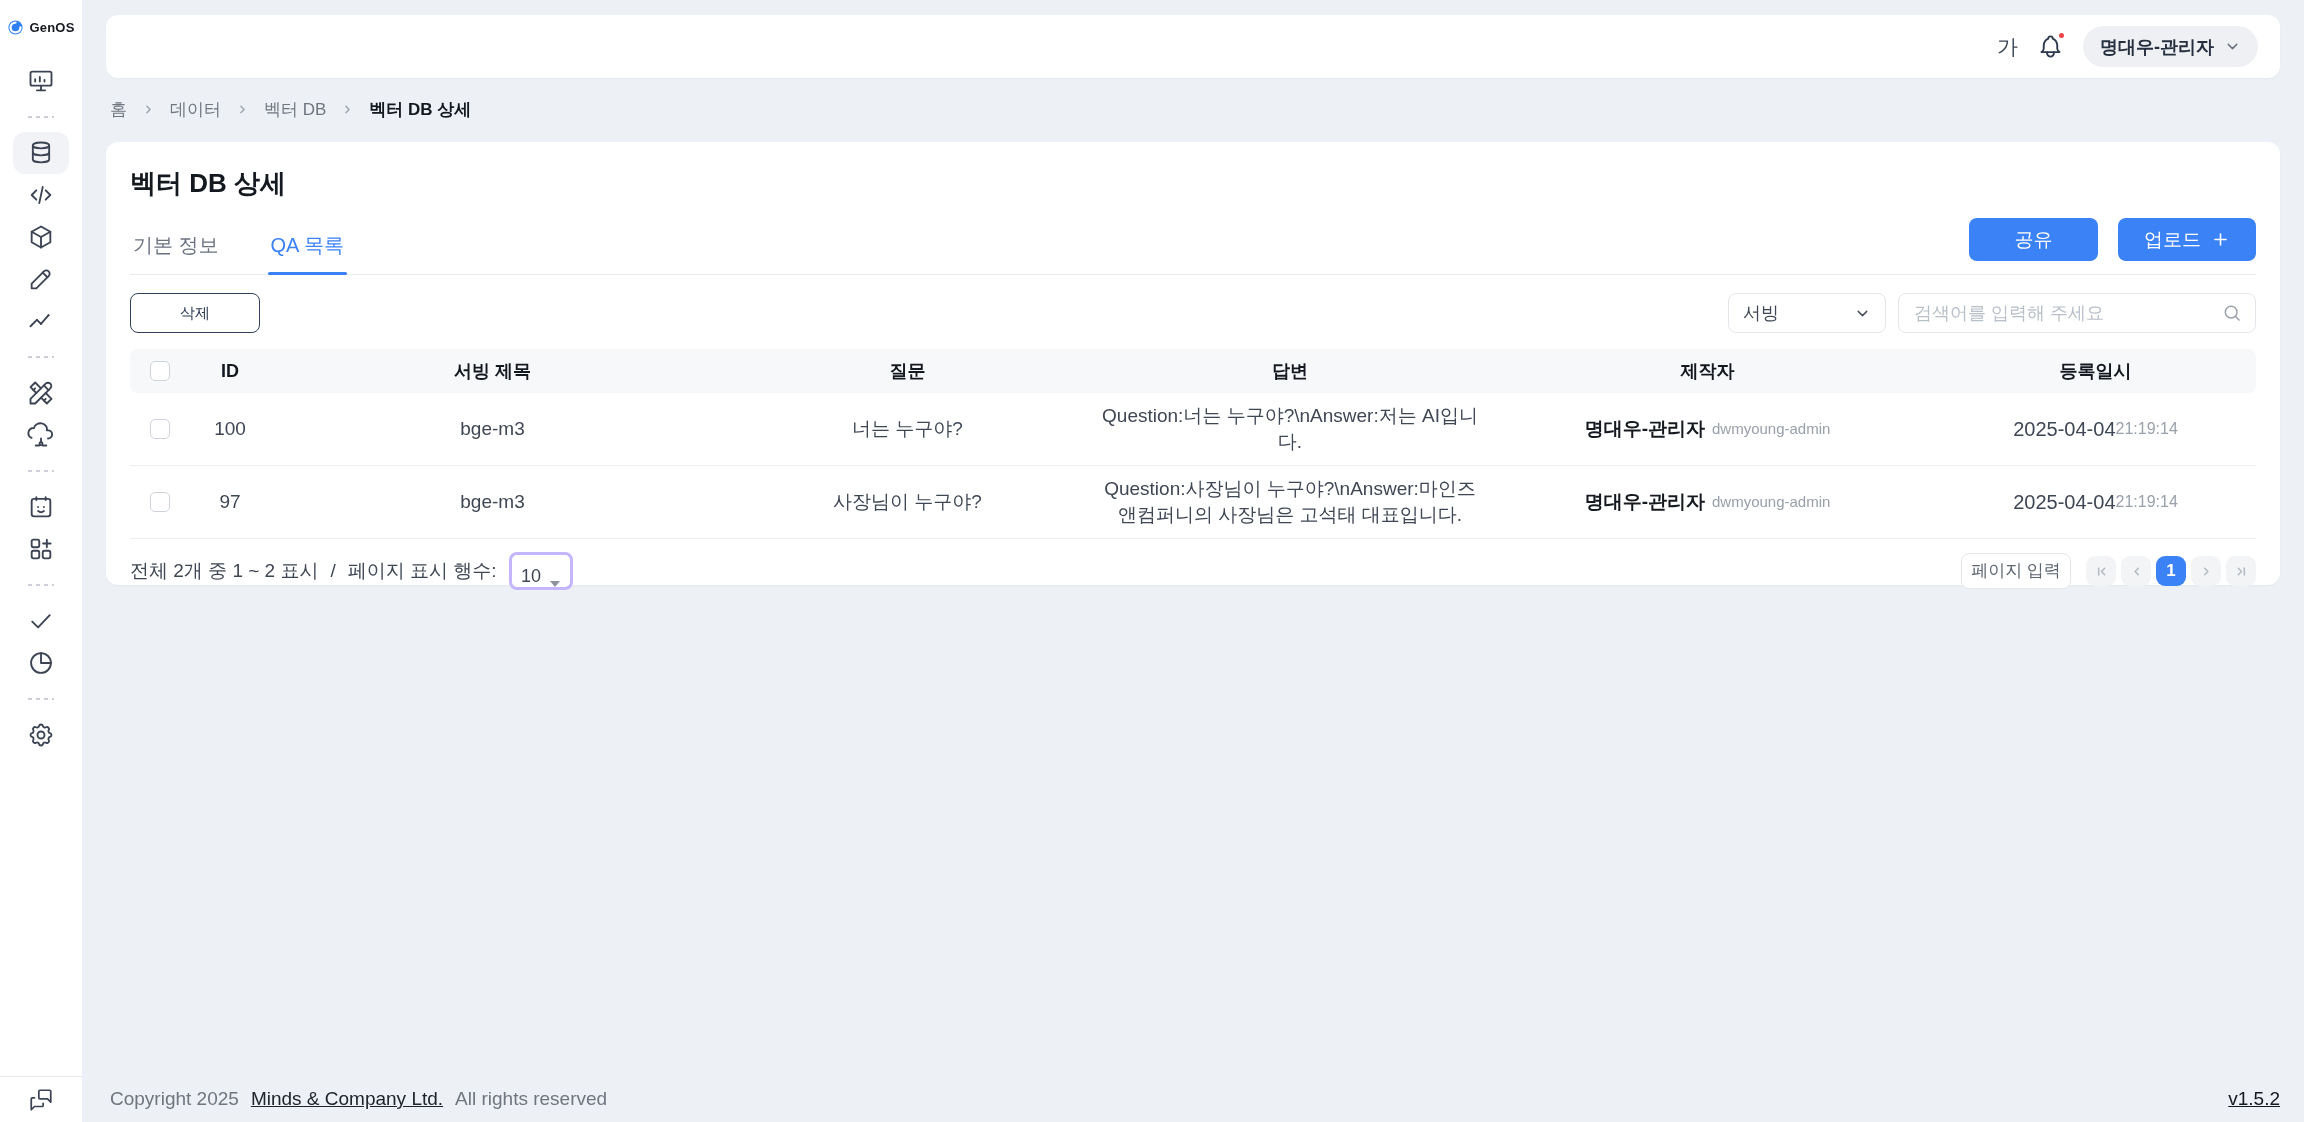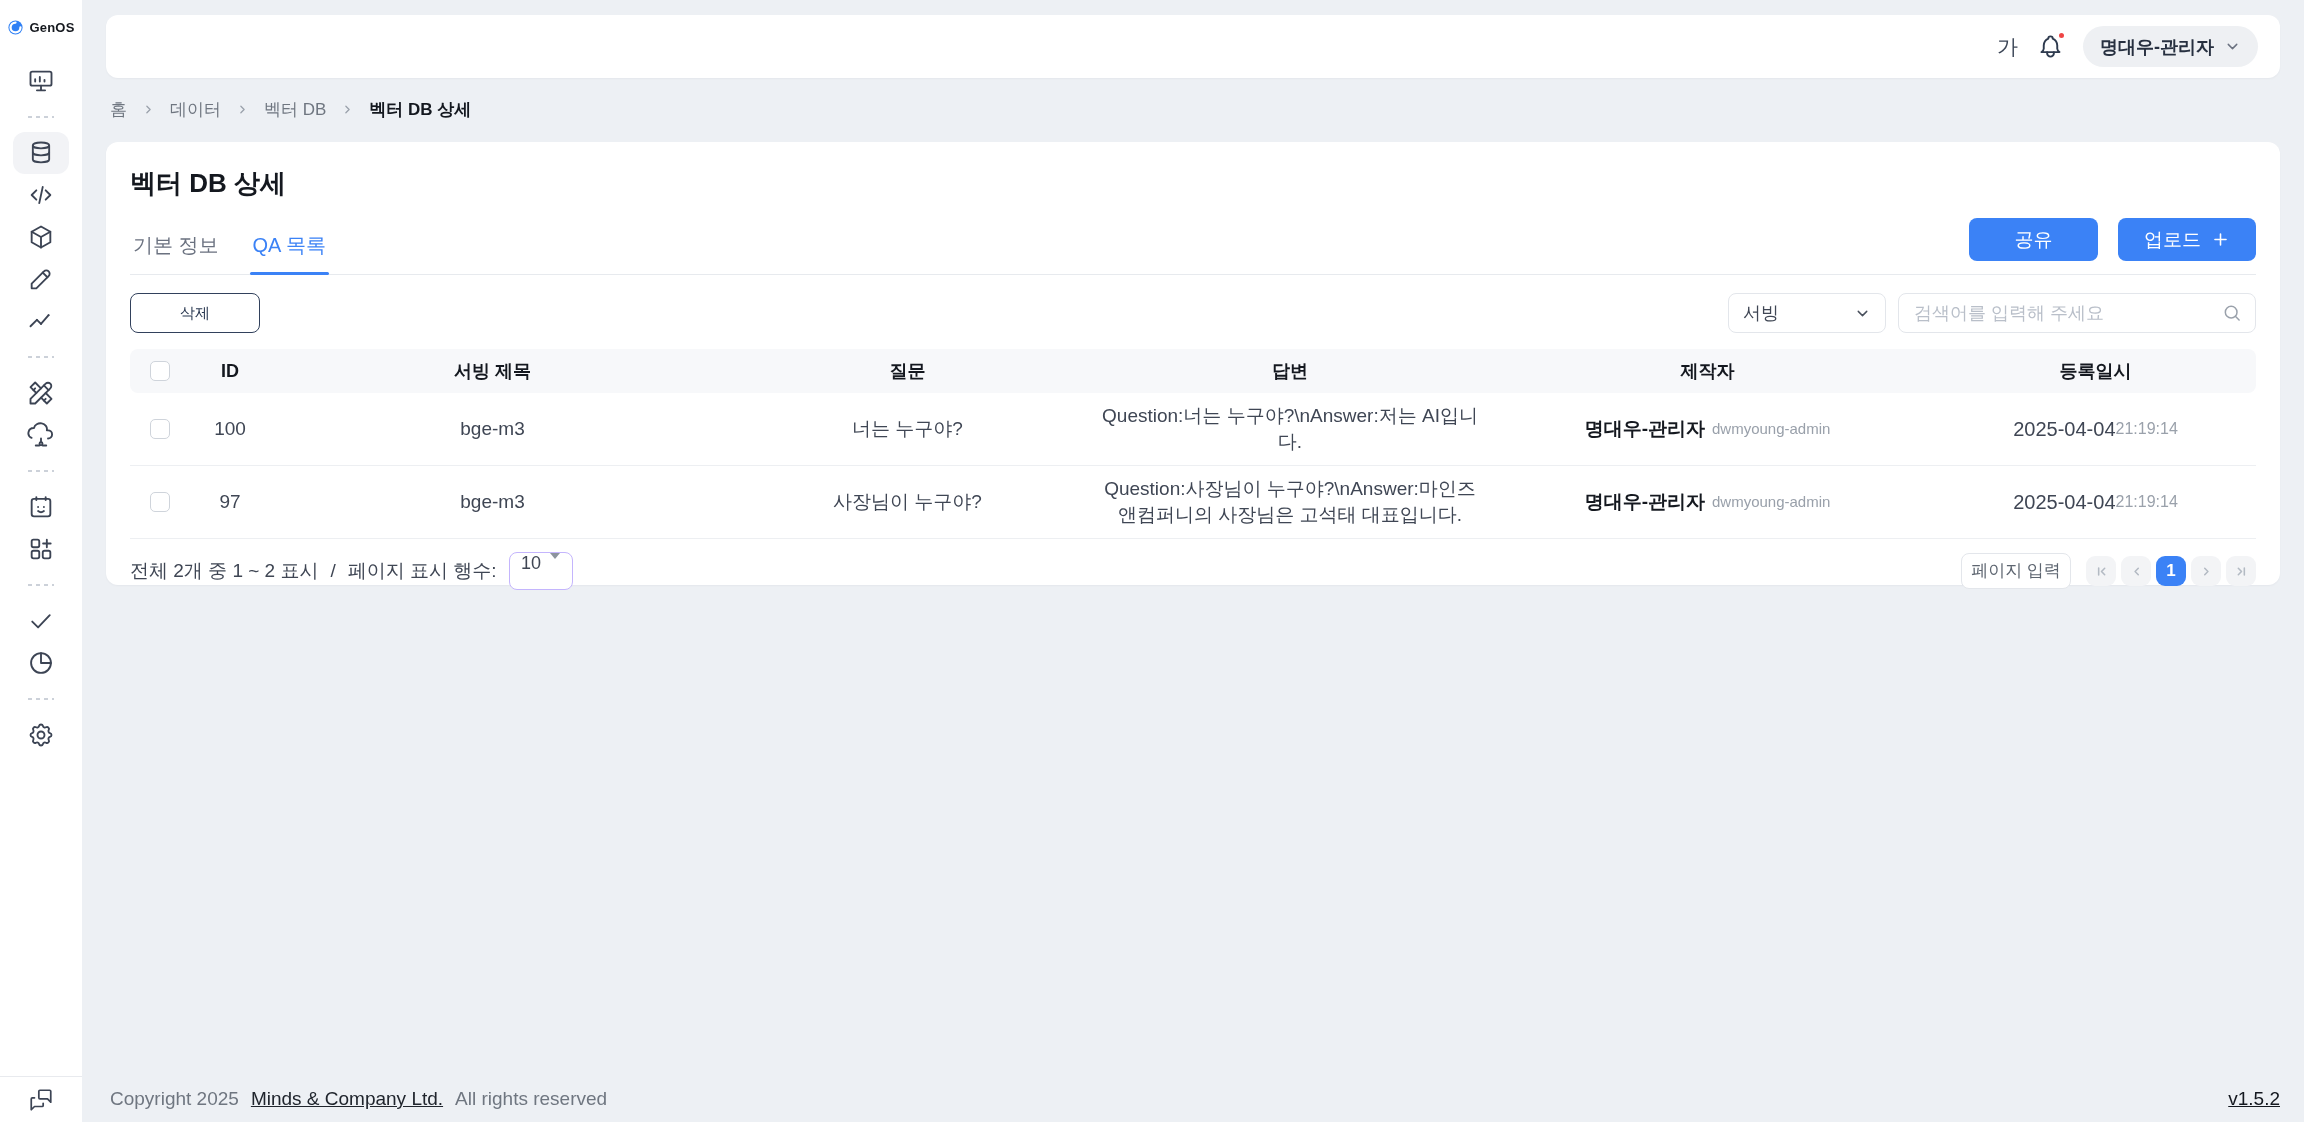--- a/index.html
+++ b/index.html
@@ -46,21 +46,21 @@
   .crumb-sep { color:#9aa1ab; }
   .crumb-sep svg { width:13px; height:13px; stroke-width:2.4; }
   .crumb.current { color:#14181f; font-weight:700; }
 
   .card { margin:21px 24px 0; height:443px; background:#fff; border-radius:12px; padding:0 24px;
     box-shadow:0 1px 2px rgba(16,24,40,.04); }
 
   .page-title { padding-top:24px; font-size:26px; font-weight:700; color:#14181f; }
 
   .tabs-row { display:flex; justify-content:space-between; align-items:flex-end; border-bottom:1px solid #e7eaee; margin-top:16px; }
-  .tabs { display:flex; gap:28px; }
+  .tabs { display:flex; gap:46px; }
   .tab { position:relative; font-size:20px; color:#6b7280; padding:0 3px 15px; }
   .tab.active { color:#3b82f6; }
   .tab.active::after { content:""; position:absolute; left:0; right:0; bottom:-1px; height:3px; background:#3b82f6; border-radius:2px; }
   .actions { display:flex; gap:20px; padding-bottom:13px; }
   .btn-primary { height:43px; min-width:129px; background:#3b82f6; color:#fff; border:none; border-radius:8px;
     font-size:19px; font-family:inherit; display:flex; align-items:center; justify-content:center; gap:10px; padding:0 26px; }
   .btn-primary svg { width:19px; height:19px; stroke-width:2; }
 
   .toolbar { margin-top:18px; display:flex; justify-content:space-between; align-items:center; }
   .btn-outline { width:130px; height:40px; background:#fff; border:1px solid #32415c; border-radius:8px;
@@ -85,22 +85,22 @@
   .col-q { width:385px; } .col-a { width:380px; } .col-creator { flex:1; } .col-date { width:321px; }
   .checkbox { width:20px; height:20px; border:1.5px solid #cfd4db; border-radius:5px; background:#fff; }
   .answer { word-break:break-all; }
   .creator-name { font-weight:700; color:#14181f; }
   .creator-id { font-size:15px; color:#99a0aa; margin-left:7px; }
   .date-main { font-size:20px; color:#3f4654; }
   .date-time { font-size:16px; color:#9aa1ab; }
 
   .pager-row { margin-top:13px; display:flex; justify-content:space-between; align-items:center; }
   .pager-left { display:flex; align-items:center; gap:12px; font-size:19px; color:#3f4654; }
-  .rows-select { width:64px; height:38px; border:1px solid #c4b5fd; border-radius:8px; background:#fff;
-    display:flex; align-items:flex-start; justify-content:center; gap:9px; font-size:18px; color:#3f4654; }
+  .rows-select { width:64px; height:38px; border:3px solid #c4b5fd; border-radius:8px; background:#fff;
+    display:flex; align-items:flex-end; justify-content:center; gap:9px; font-size:18px; color:#3f4654; }
   .caret { width:0; height:0; border-left:5px solid transparent; border-right:5px solid transparent; border-top:6px solid #8d949e; }
   .pager-right { display:flex; align-items:center; gap:5px; }
   .page-input { width:110px; height:36px; border:1px solid #e3e6eb; border-radius:8px; background:#fff;
     font-size:17px; font-family:inherit; color:#5d6570; text-align:center; outline:none; margin-right:10px; }
   .page-input::placeholder { color:#5d6570; }
   .page-btn { width:30px; height:30px; border-radius:9px; background:#f3f4f6; border:none;
     display:flex; align-items:center; justify-content:center; color:#b3bac3; font-family:inherit; }
   .page-btn svg { width:17px; height:17px; stroke-width:2.2; }
   .page-btn.current { background:#3b82f6; color:#fff; font-size:17px; font-weight:600; }
 

